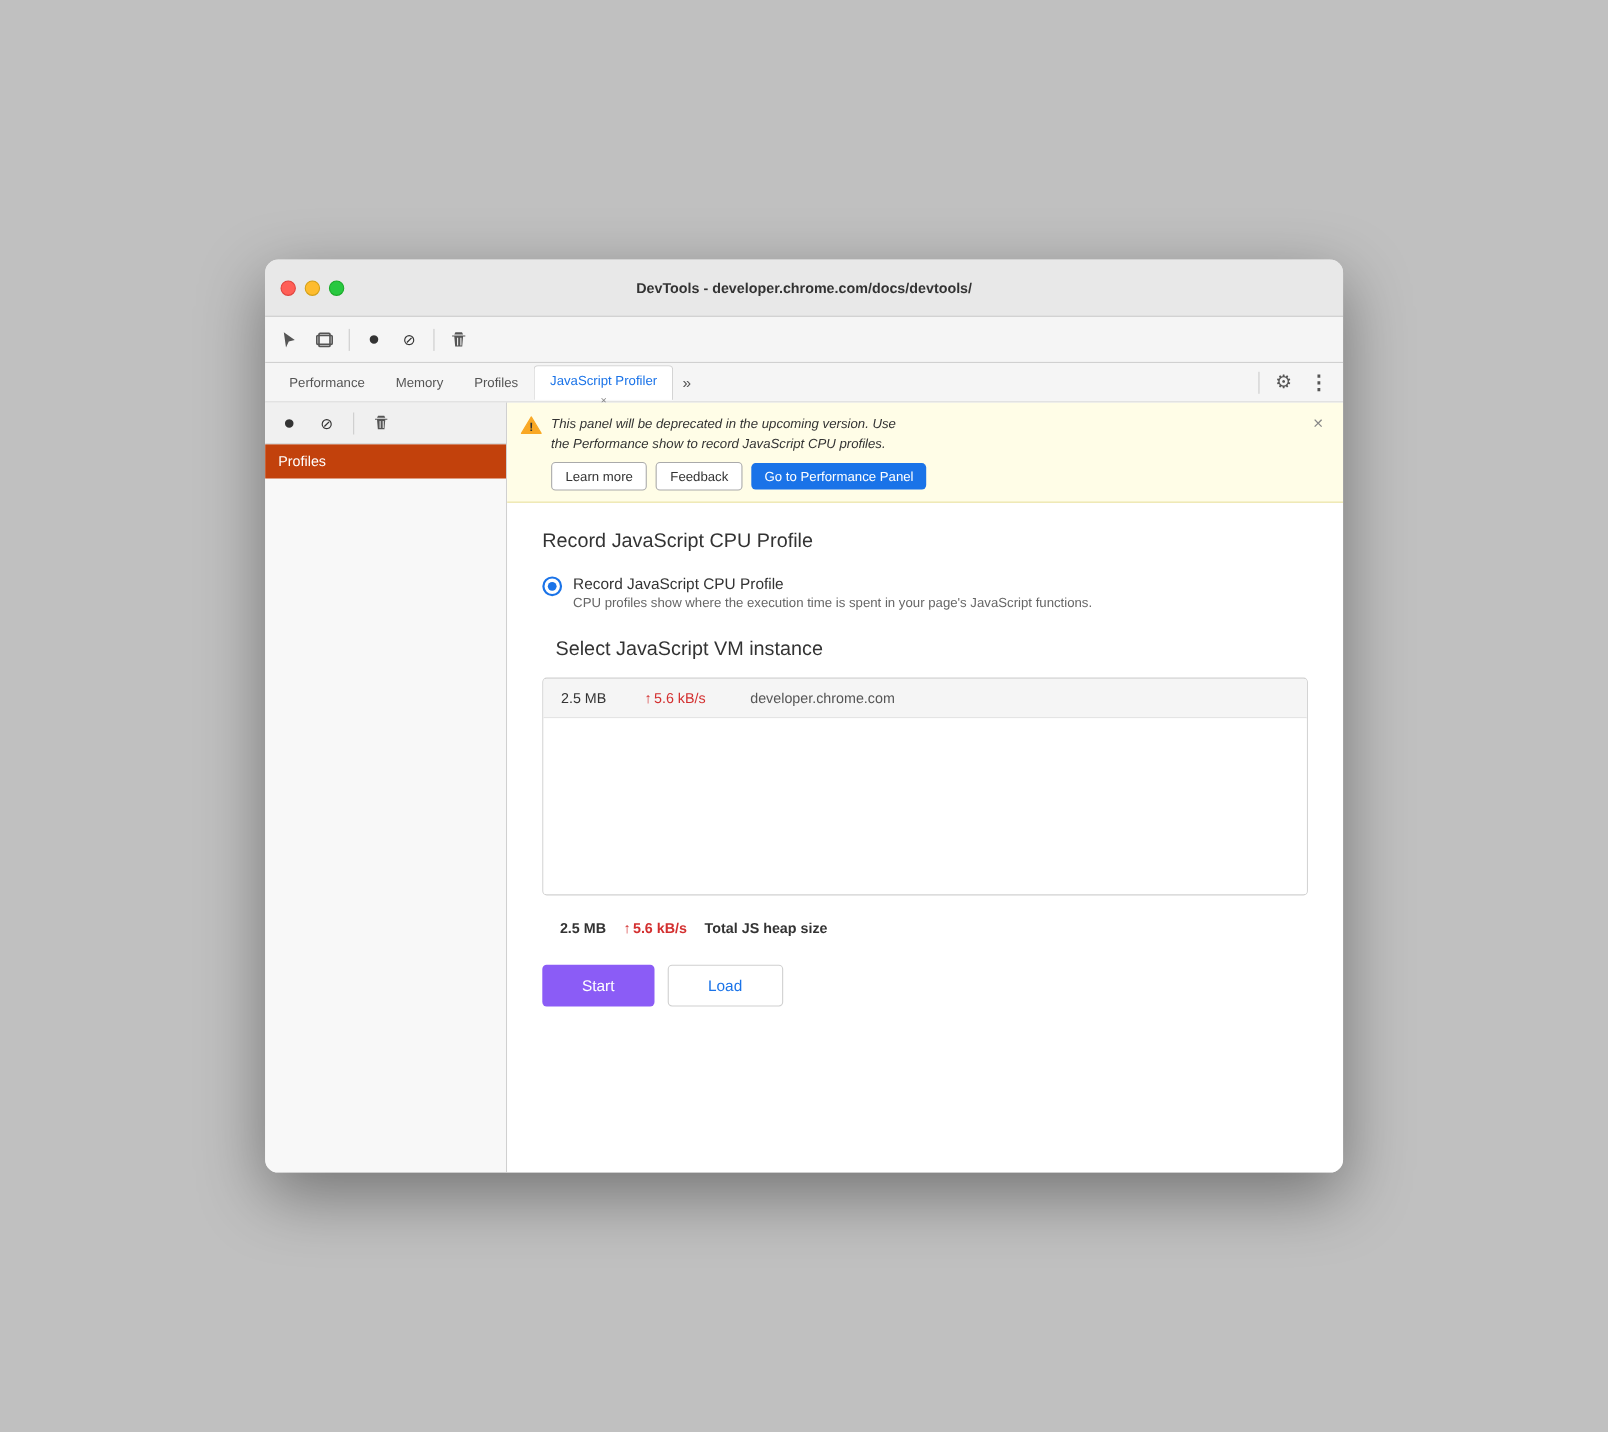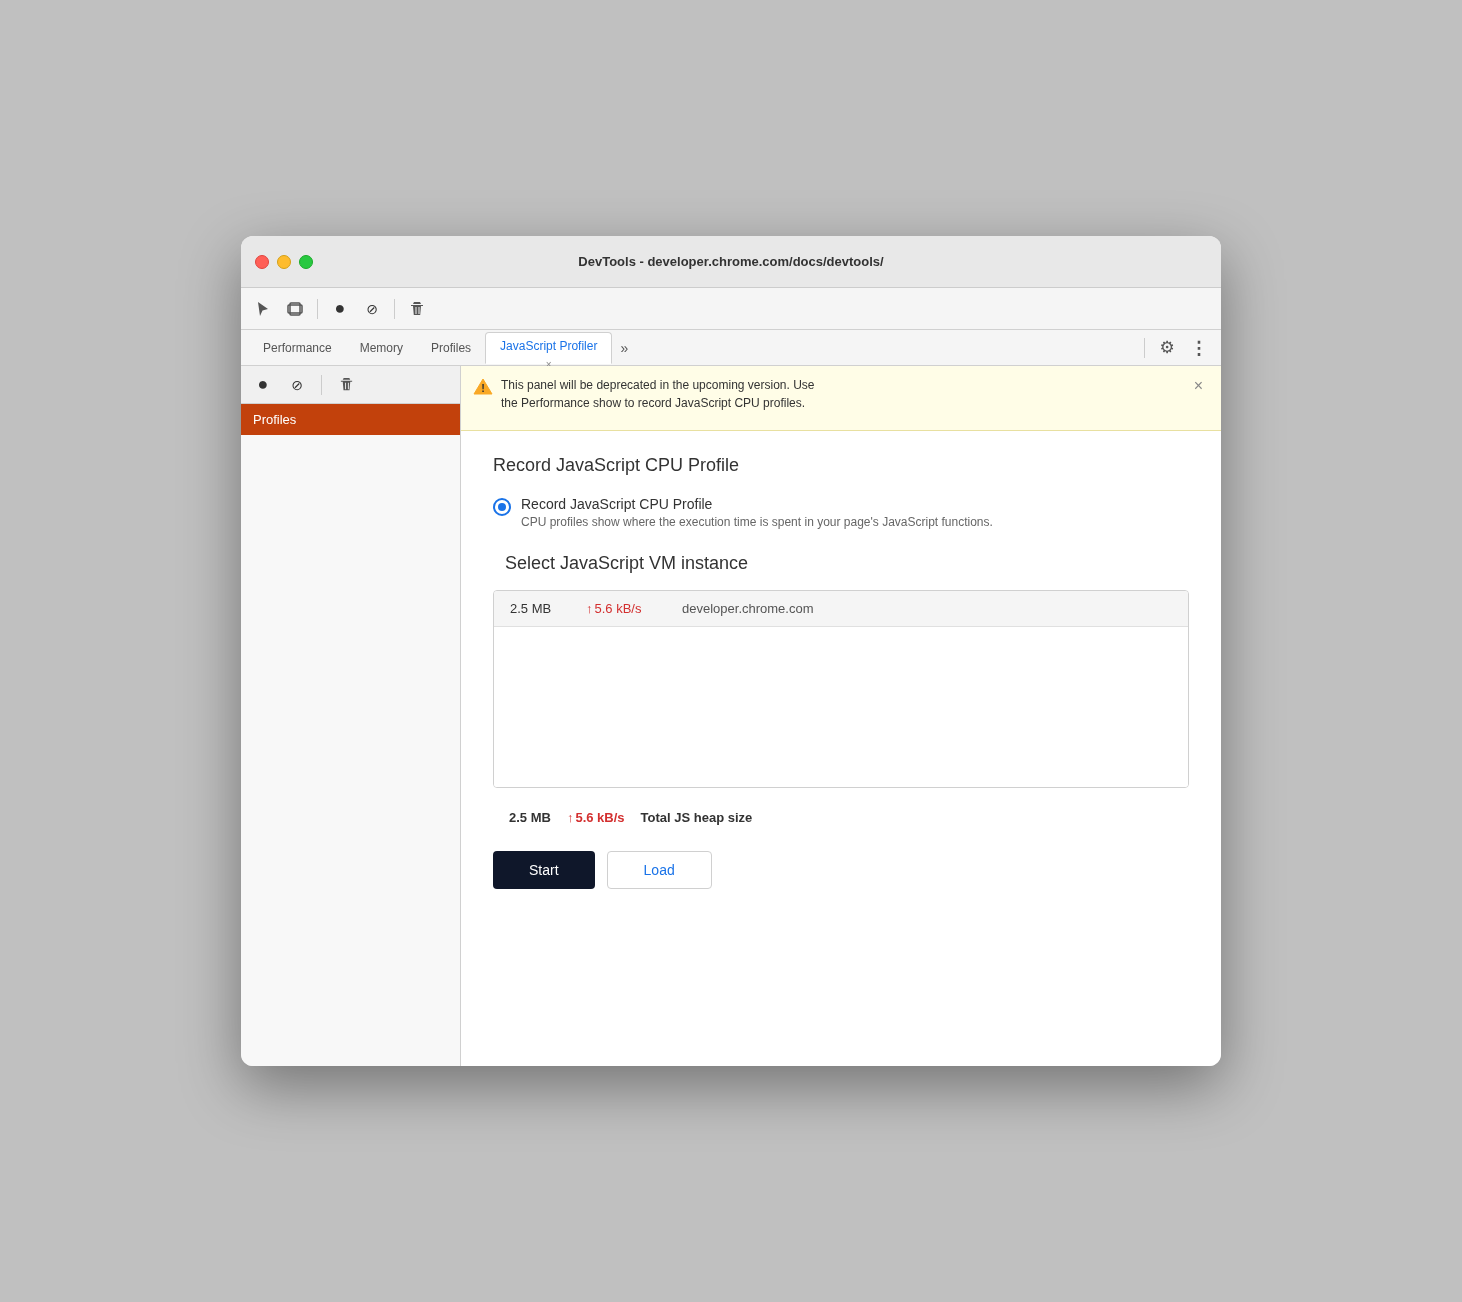--- a/index.html
+++ b/index.html
@@ -182,20 +182,21 @@
       flex-shrink: 0;
     }
     .banner-text-area {
       flex: 1;
     }
     .banner-message {
       font-size: 12px;
       color: #333;
       line-height: 1.5;
       margin-bottom: 8px;
+      font-style: italic;
     }
     .banner-actions {
       display: flex;
       gap: 8px;
       align-items: center;
     }
     .btn-outline {
       padding: 5px 12px;
       border: 1px solid #aaa;
       border-radius: 4px;
@@ -324,21 +325,21 @@
       gap: 2px;
     }
     .summary-label { font-weight: 700; }
     .action-buttons {
       display: flex;
       gap: 12px;
       padding: 16px 0 8px 0;
     }
     .btn-start {
       padding: 10px 36px;
-      background: #0f172a;
+      background: #8b5cf6;
       color: white;
       border: none;
       border-radius: 4px;
       font-size: 14px;
       font-weight: 500;
       cursor: pointer;
       text-align: center;
     }
     .btn-load {
       padding: 10px 36px;
@@ -433,20 +434,25 @@
         <div class="banner-warning-icon">
           <svg width="20" height="20" viewBox="0 0 20 20">
             <polygon points="10,2 19,17 1,17" fill="#f9a825" stroke="#f9a825" stroke-linejoin="round"></polygon>
             <text x="10" y="15" text-anchor="middle" fill="#333" font-size="11" font-weight="bold">!</text>
           </svg>
         </div>
         <div class="banner-text-area">
           <div class="banner-message">
             <span>This panel will be deprecated in the upcoming version. Use</span><br>
             <span>the Performance show to record JavaScript CPU profiles.</span>
+          </div>
+          <div class="banner-actions">
+            <button class="btn-outline">Learn more</button>
+            <button class="btn-outline">Feedback</button>
+            <button class="btn-primary">Go to Performance Panel</button>
           </div>
         </div>
         <div class="banner-close">×</div>
       </div>
 
       <div class="profile-content">
         <div class="section-title">Record JavaScript CPU Profile</div>
 
         <div class="radio-option">
           <div class="radio-circle checked"></div>

